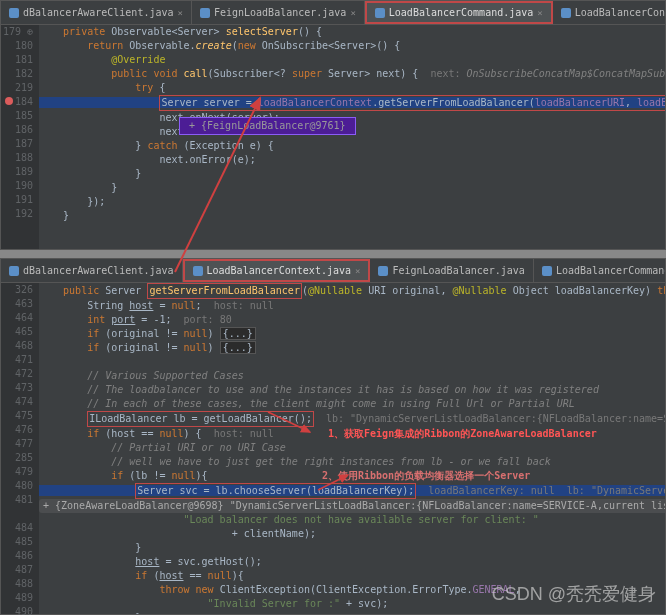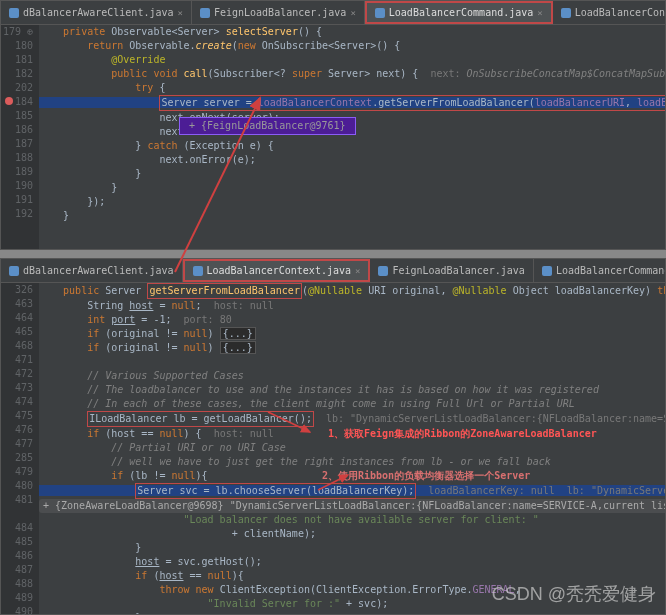--- a/index.html
+++ b/index.html
@@ -59,21 +59,21 @@
         <span class="ico ico-j"></span>
         <span>LoadBalancerContext.java</span>
       </div>
 
   </div>
   <div class="gutter">
     <span class="ln">179 ⊕</span>
       <span class="ln">180</span>
       <span class="ln">181</span>
       <span class="ln">182</span>
-      <span class="ln">202</span>
+      <span class="ln">219</span>
       <span class="ln">184</span>
       <span class="ln">185</span>
       <span class="ln">186</span>
       <span class="ln">187</span>
       <span class="ln">188</span>
       <span class="ln">189</span>
       <span class="ln">190</span>
       <span class="ln">191</span>
       <span class="ln">192</span>
     <span class="bp" style="top:72px"></span>

